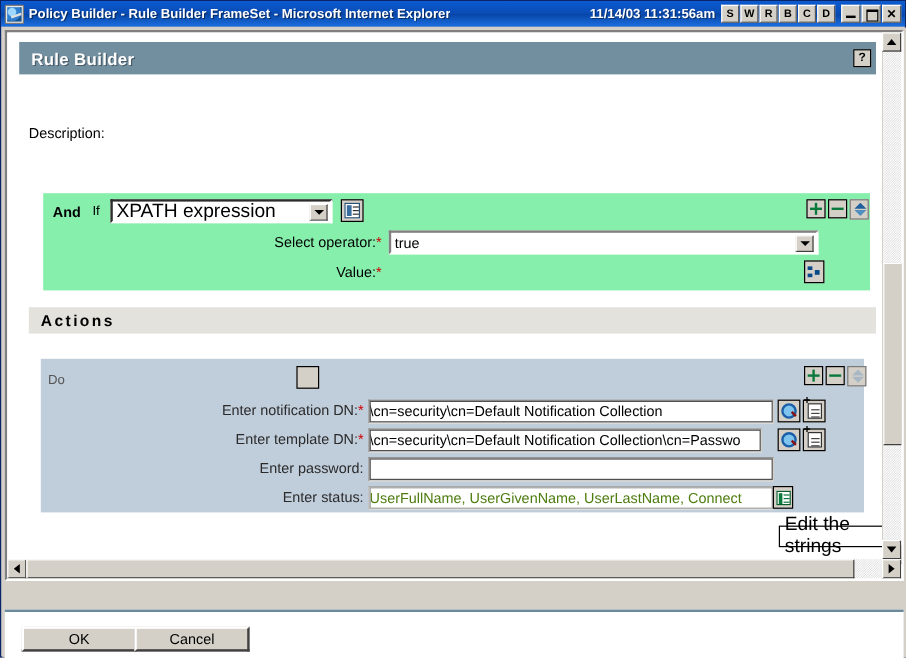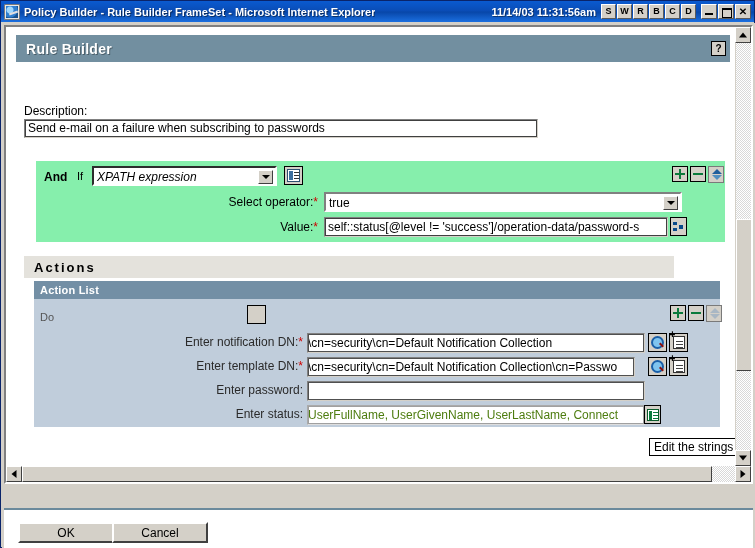--- a/index.html
+++ b/index.html
@@ -157,25 +157,24 @@
   }
   .cond-if {
     position: absolute; left: 41px; top: 9px;
     font-size: 11px; color: #000;
   }
   .cond-select {
     position: absolute; left: 56px; top: 5px;
     width: 185px; height: 20px;
     background: #fff; border: 2px inset #d4d0c8;
     border-color: #808080 #ffffff #ffffff #808080;
-    font-size: 12px; color: #000;
+    font-size: 16px; color: #000;
     padding: 1px 20px 1px 3px;
     white-space: nowrap; overflow: hidden;
     line-height: 16px;
-    font-style: italic;
   }
   .dd-arrow {
     position: absolute; right: 2px; top: 2px;
     width: 15px; height: 14px;
     background: #d4d0c8;
     border: 1px solid; border-color: #ffffff #404040 #404040 #ffffff;
     display: flex; align-items: center; justify-content: center;
   }
   .dd-arrow::after {
     content: ""; width: 0; height: 0;
@@ -281,21 +280,21 @@
     border-right: 5px solid transparent;
   }
   .rc-spin .up { top: 2px; border-bottom: 5px solid #1f5f9c; }
   .rc-spin .dn { bottom: 2px; border-top: 5px solid #4f8fc0; }
   .rc-spin.disabled .up { border-bottom-color: #a9b7c4; }
   .rc-spin.disabled .dn { border-top-color: #a9b7c4; }
 
   
   .actions-bar {
     position: absolute; left: 18px; top: 229px;
-    width: 650px; height: 22px;
+    width: 706px; height: 22px;
     background: #e4e2dc;
     display: flex; align-items: center;
     padding-left: 10px;
   }
   .actions-bar span {
     font-size: 13px; font-weight: bold; color: #000;
     letter-spacing: 2px;
   }
   .actionlist-bar {
     position: absolute; left: 28px; top: 254px;
@@ -385,21 +384,21 @@
   .ic-strings .g::after {
     content: ""; position: absolute; left: 5px; top: 2px;
     width: 5px; height: 1px; background: #0a7a3c;
     box-shadow: 0 3px 0 #0a7a3c, 0 6px 0 #0a7a3c;
   }
 
   .edit-strings-btn {
     position: absolute; left: 643px; top: 411px;
     height: 18px; padding: 0 4px;
     background: #fff; border: 1px solid #000;
-    font-size: 12px; color: #000;
+    font-size: 16px; color: #000;
     display: flex; align-items: center;
     font-family: "Liberation Sans", sans-serif;
   }
 
   
   .vscroll {
     position: absolute; right: 0; top: 0;
     width: 16px; height: 443px;
     background: #ffffff;
     border-left: 1px solid #d4d0c8;
@@ -477,21 +476,20 @@
     <div class="frameset">
 
       <div class="page">
 
         <div class="rb-header">
           <div class="rb-header-title">Rule Builder</div>
           <div class="rb-help">?</div>
         </div>
 
         <div class="desc-label">Description:</div>
-        <div class="desc-input">Send e-mail on a failure when subscribing to passwords</div>
 
         <div class="cond-block">
           <div class="cond-and">And</div>
           <div class="cond-if">If</div>
 
           <div class="cond-select">
             <span>XPATH expression</span>
             <span class="dd-arrow"></span>
           </div>
 
@@ -503,42 +501,38 @@
             <span>Select operator:</span><span class="req">*</span>
           </div>
           <div class="cond-op">
             <span>true</span>
             <span class="dd-arrow"></span>
           </div>
 
           <div class="lbl-right" style="left:200px; top:59px; width:82px;">
             <span>Value:</span><span class="req">*</span>
           </div>
-          <div class="cond-val">self::status[@level != 'success']/operation-data/password-s</div>
           <div class="icon-btn ic-xpath">
               <span class="g"></span>
             </div>
 
           <div class="rowctl" style="left:636px; top:5px;">
             <div class="rc-btn rc-plus"></div>
             <div class="rc-btn rc-minus"></div>
             <div class="rc-spin">
               <span class="up"></span>
               <span class="dn"></span>
             </div>
           </div>
         </div>
 
         <div class="actions-bar">
           <span>Actions</span>
         </div>
 
-        <div class="actionlist-bar">
-          <span>Action List</span>
-        </div>
 
         <div class="action-body">
           <div class="do-label">Do</div>
           <div class="icon-btn ic-props2">
               <span class="g"></span>
             </div>
 
           <div class="rowctl" style="left:636px; top:6px;">
             <div class="rc-btn rc-plus"></div>
             <div class="rc-btn rc-minus"></div>

